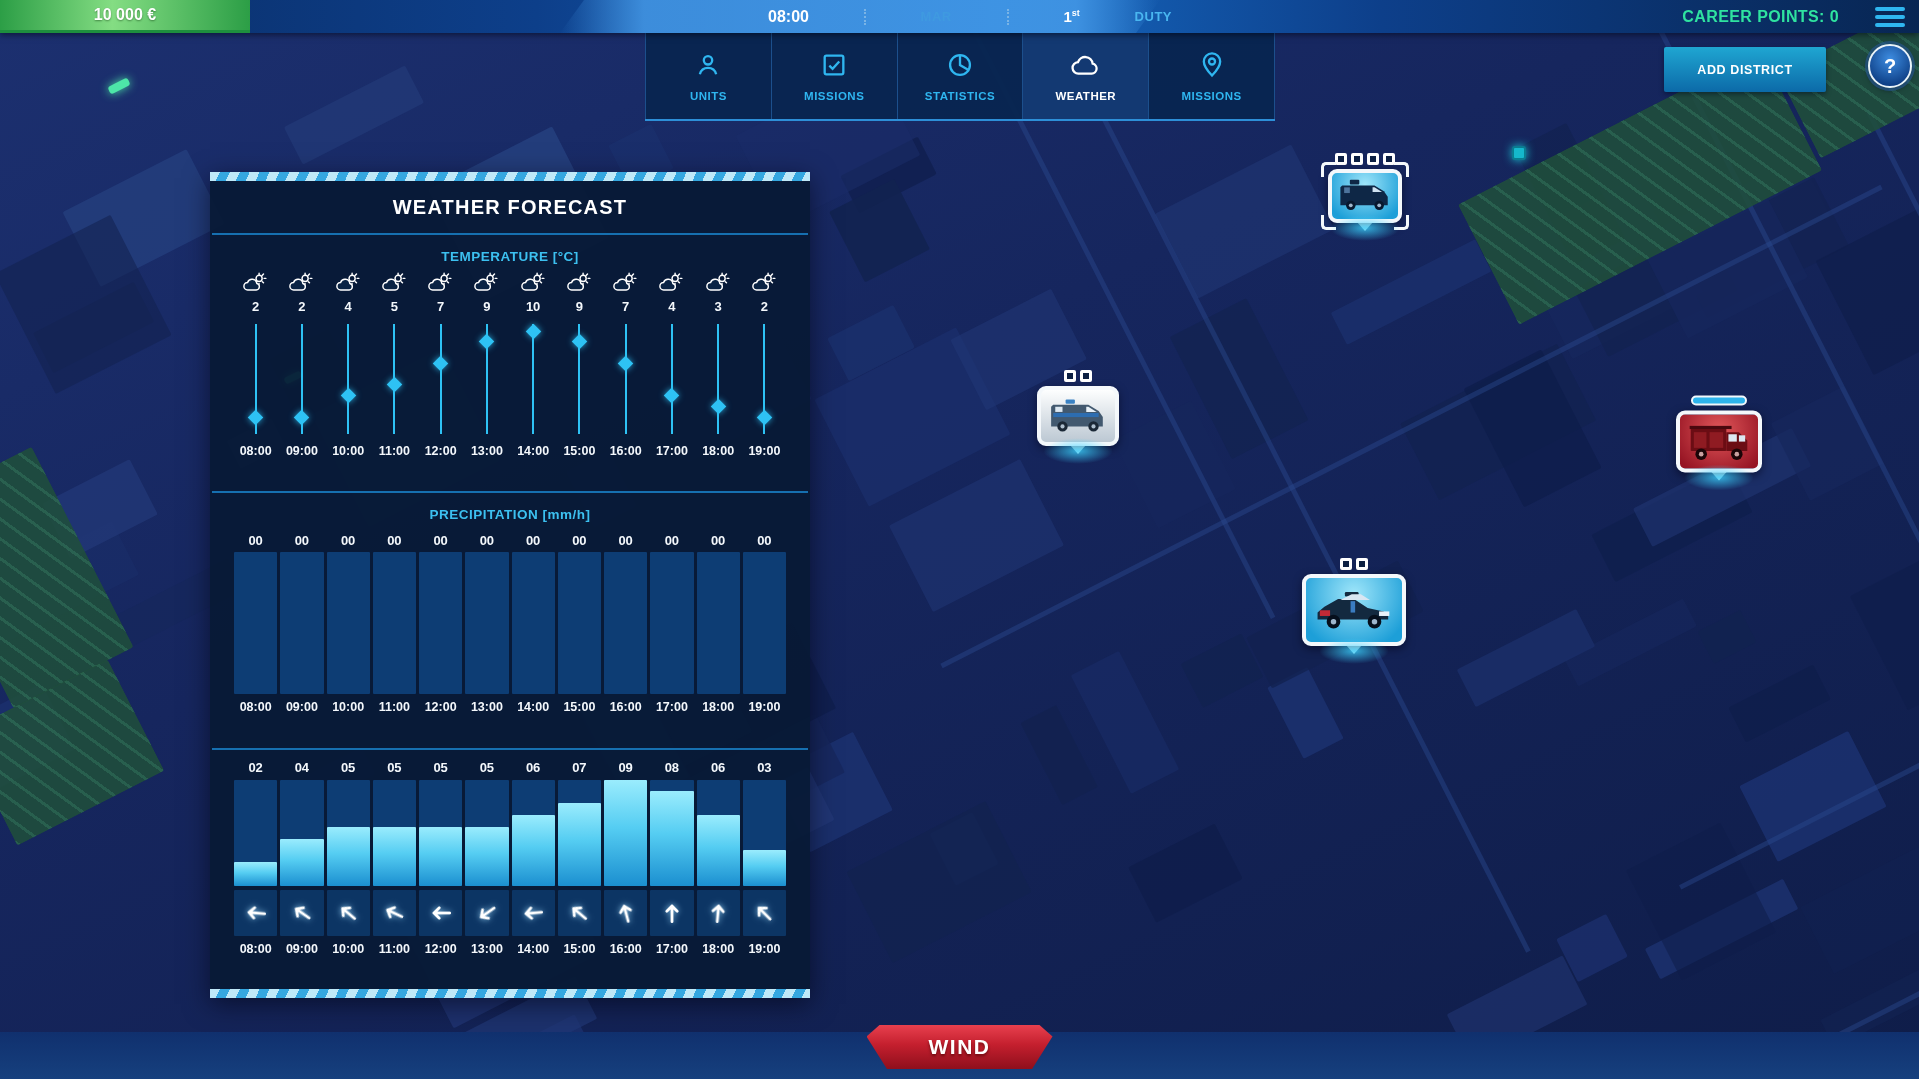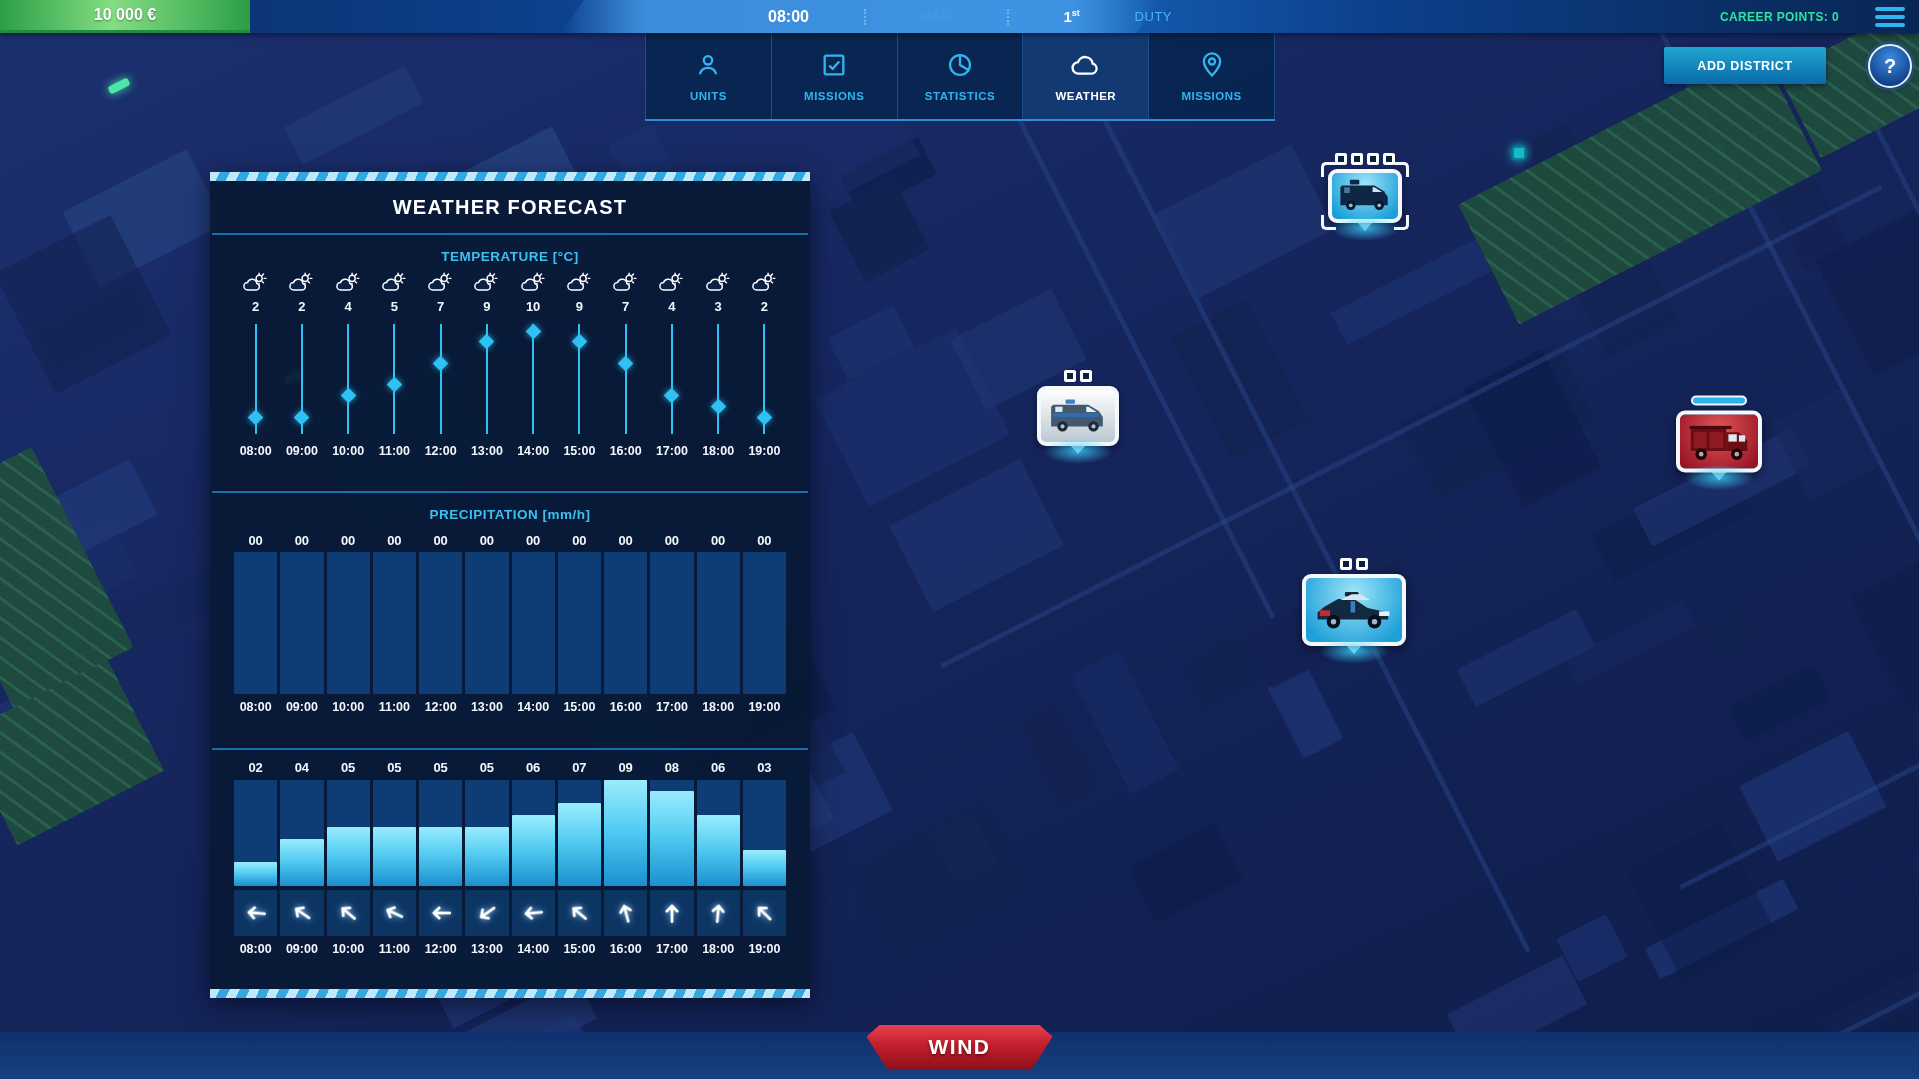--- a/index.html
+++ b/index.html
@@ -28,29 +28,29 @@
     border-bottom:3px solid #1e8f3e;
     display:flex; align-items:center; justify-content:center; }
   #money-box span { color:#fff; font-weight:bold; font-size:16px; text-shadow:0 1px 2px rgba(0,40,0,.45); }
   #time-cluster { position:absolute; left:760px; top:0; width:420px; height:33px; z-index:41;
     display:flex; align-items:center; justify-content:space-between; padding:0 8px; }
   .t-time { color:#fff; font-weight:bold; font-size:16px; }
   .t-sep { width:0; height:16px; border-left:2px dotted #8fc0e8; opacity:.75; }
   .t-month { color:#3f9ae0; font-weight:bold; font-size:13px; letter-spacing:.5px; }
   .t-day { color:#fff; font-weight:bold; font-size:15px; }
   .t-day sup { font-size:9px; }
-  .t-duty { color:#49b6f0; font-weight:normal; font-size:13px; letter-spacing:.5px; }
+  .t-duty { color:#49b6f0; font-weight:bold; font-size:13px; letter-spacing:.5px; }
   #career { position:absolute; right:80px; top:0; height:33px; z-index:41;
-    display:flex; align-items:center; color:#2fe3a0; font-weight:bold; font-size:12px; letter-spacing:.4px; }
+    display:flex; align-items:center; color:#2fe3a0; font-weight:bold; font-size:16px; letter-spacing:.4px; }
   #menu-btn { position:absolute; right:14px; top:5px; width:30px; height:24px; z-index:41;
     display:flex; flex-direction:column; justify-content:space-between; padding:2px 0; cursor:pointer; }
   #menu-btn i { display:block; height:4px; background:#2fb6f0; border-radius:2px; }
 
   
-  #add-district { position:absolute; left:1664px; top:47px; width:162px; height:37px; z-index:40;
+  #add-district { position:absolute; left:1664px; top:47px; width:162px; height:45px; z-index:40;
     background:linear-gradient(180deg,#1fa6d2,#0c6aa8); border:none; border-radius:2px;
     color:#fff; font-weight:bold; font-size:12.5px; letter-spacing:.6px; cursor:pointer;
     font-family:"Liberation Sans", sans-serif; box-shadow:0 2px 5px rgba(0,10,30,.5); }
   #help-btn { position:absolute; left:1868px; top:44px; width:44px; height:44px; z-index:40;
     border-radius:50%; border:2px solid #e8f2fa;
     background:radial-gradient(circle at 50% 32%,#3d8ce0,#0e3f86 78%);
     color:#fff; font-weight:bold; font-size:20px; display:flex; align-items:center; justify-content:center;
     box-shadow:0 0 0 3px rgba(40,90,160,.55), 0 2px 6px rgba(0,0,20,.5); cursor:pointer; }
 
   

